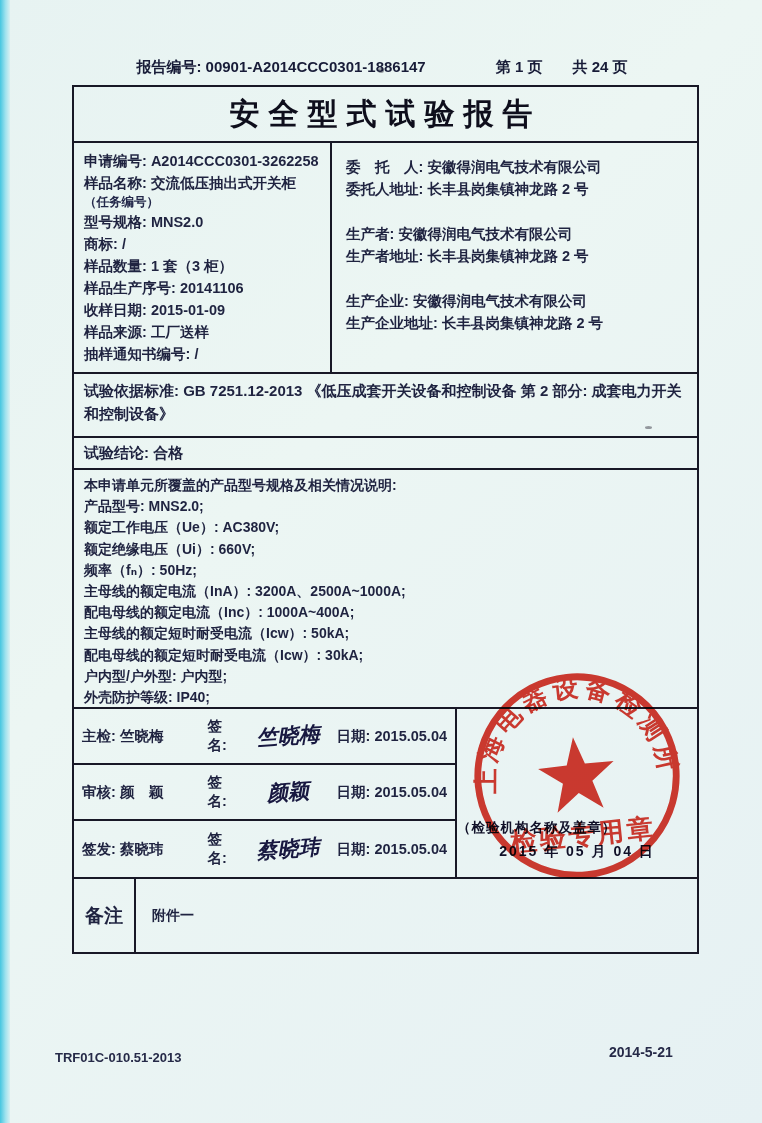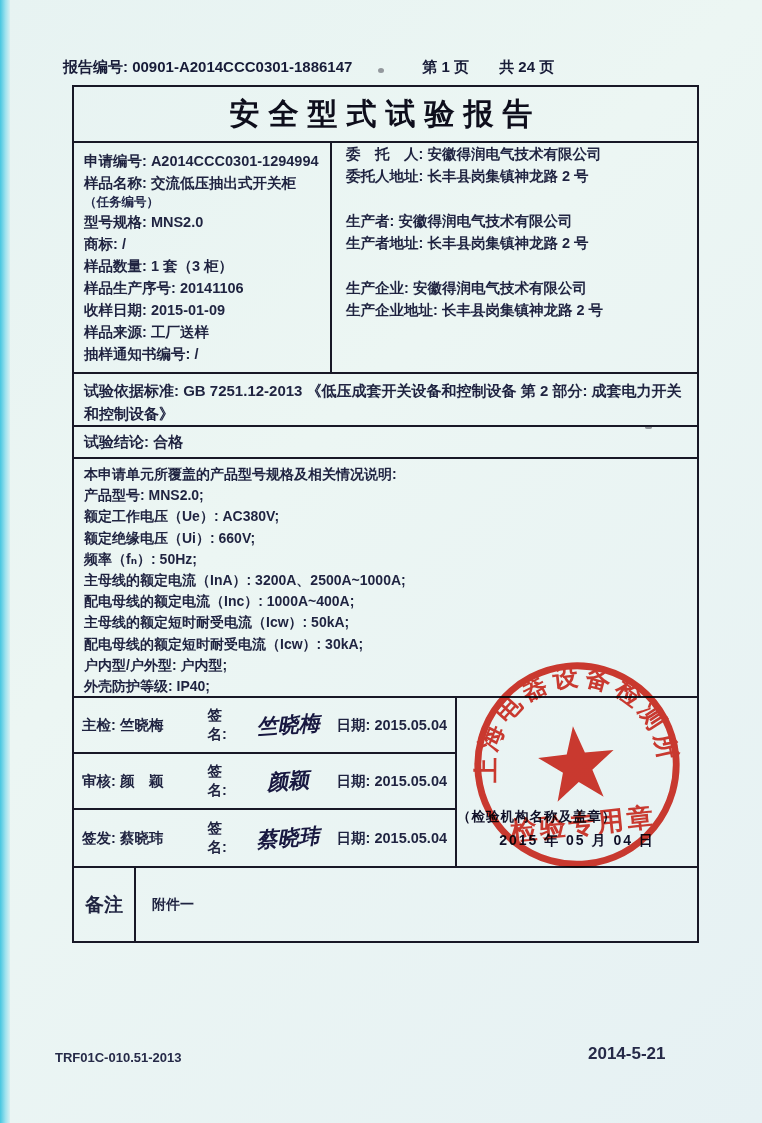--- a/index.html
+++ b/index.html
@@ -6,40 +6,40 @@
   .sheet{
     position:relative;width:762px;height:1123px;overflow:hidden;
     background:linear-gradient(135deg,#e7f3f2 0%,#ecf6f3 40%,#e6f1f3 100%);
     font-family:"Liberation Sans","DejaVu Sans",sans-serif;
     color:#1f2340;
   }
   .scan-edge{position:absolute;left:0;top:0;bottom:0;width:10px;
     background:linear-gradient(to right,#45c6e0,#9fe2ee 55%,#d8f0f2 100%);}
   .speck{position:absolute;background:#4a4a55;border-radius:50%;opacity:.55;}
 
-  .header-row{position:absolute;left:63px;top:58px;width:638px;display:flex;justify-content:flex-start;
+  .header-row{position:absolute;left:63px;top:58px;width:638px;display:flex;justify-content:center;
     font-size:15px;font-weight:700;color:#181c38;gap:44px;}
   .pageinfo span{margin-left:26px;}
 
   .doc-table{position:absolute;left:72px;top:85px;width:627px;border:2px solid #181826;box-sizing:border-box;}
   .row{border-bottom:2px solid #181826;box-sizing:border-box;position:relative;}
   .row:last-child{border-bottom:none;}
 
   .title-row{height:56px;display:flex;align-items:center;justify-content:center;}
   .doc-title{font-size:30px;font-weight:800;letter-spacing:9px;color:#0e0e1c;}
 
   .info-row{height:231px;display:flex;}
   .info-left{width:258px;border-right:2px solid #181826;box-sizing:border-box;padding:7px 8px 0 10px;}
-  .info-right{flex:1;padding:0 8px 0 14px;}
+  .info-right{flex:1;padding:13px 8px 0 14px;}
   .line{font-size:14.5px;line-height:22px;font-weight:700;white-space:nowrap;}
   .line .val{font-weight:600;}
   .line.sub{font-size:12.5px;line-height:17px;font-weight:600;color:#23284a;}
   .gap-top{margin-top:23px;}
 
-  .standard-row{height:53px;padding:5px 10px 0 10px;font-size:15px;font-weight:700;line-height:23px;}
+  .standard-row{height:64px;padding:5px 10px 0 10px;font-size:15px;font-weight:700;line-height:23px;}
   .conclusion-row{height:32px;padding:6px 18px 0 10px;font-size:15px;font-weight:700;}
 
   .details-row{height:239px;padding:5px 10px 16px 10px;}
   .dline{font-size:14px;line-height:21.2px;font-weight:700;white-space:nowrap;}
 
   .sign-area{height:170px;display:flex;}
   .sign-col{width:383px;border-right:2px solid #181826;box-sizing:border-box;display:flex;flex-direction:column;}
   .sign-row{height:56.7px;box-sizing:border-box;border-bottom:2px solid #181826;display:flex;align-items:center;padding:4px 8px;}
   .sign-row:last-child{border-bottom:none;}
   .sign-row .role{font-size:14.5px;font-weight:700;width:128px;white-space:nowrap;}
@@ -55,21 +55,21 @@
     mix-blend-mode:multiply;opacity:.92;}
   .seal .ring-text{font-size:26px;font-weight:800;letter-spacing:5px;}
   .seal .banner{font-size:27px;font-weight:800;letter-spacing:3px;}
 
   .remark-row{height:73px;display:flex;}
   .remark-label{width:62px;border-right:2px solid #181826;box-sizing:border-box;display:flex;align-items:center;justify-content:center;
     font-size:19px;font-weight:700;}
   .remark-value{flex:1;display:flex;align-items:center;padding-left:16px;font-size:14px;font-weight:700;}
 
   .footer-left{position:absolute;left:55px;top:1038px;font-size:13px;font-weight:700;color:#262a48;margin-top:12px;}
-  .footer-right{position:absolute;left:588px;top:1044px;font-size:17px;font-weight:700;color:#262a48;}
+  .footer-right{position:absolute;left:609px;top:1044px;font-size:14px;font-weight:700;color:#262a48;}
 </style>
 </head>
 <body>
 
 <div class="sheet">
   <div class="scan-edge"></div>
   <div class="speck" style="left:378px;top:68px;width:6px;height:5px;"></div>
   <div class="speck" style="left:645px;top:426px;width:7px;height:3px;"></div>
 
   <div class="header-row">
@@ -86,21 +86,21 @@
   <div class="doc-table">
 
     <div class="row title-row">
       <span class="doc-title">安全型式试验报告</span>
     </div>
 
     <div class="row info-row">
       <div class="info-left">
         <div class="line">
           <span>申请编号:</span>
-          <span class="val">A2014CCC0301-1294994</span>
+          <span class="val">A2014CCC0301-3262258</span>
         </div>
         <div class="line">
           <span>样品名称:</span>
           <span class="val">交流低压抽出式开关柜</span>
         </div>
         <div class="line sub">
           <span>（任务编号）</span>
         </div>
         <div class="line">
           <span>型号规格:</span>

